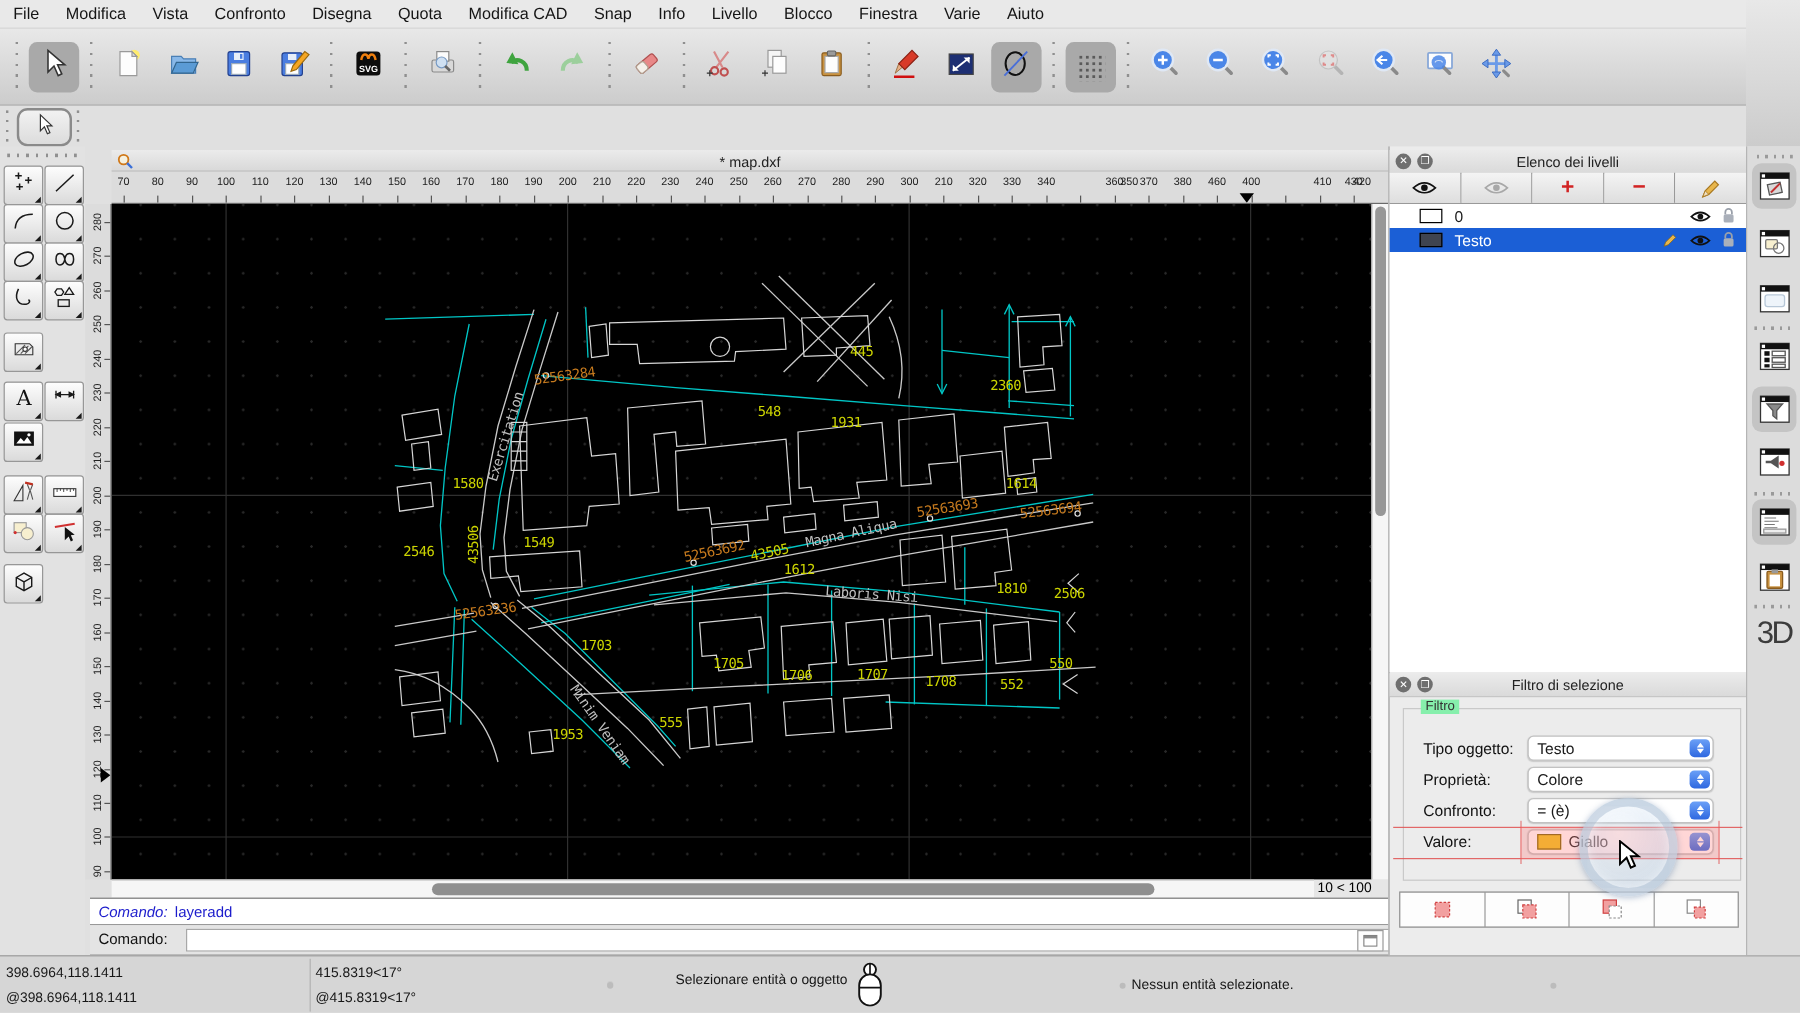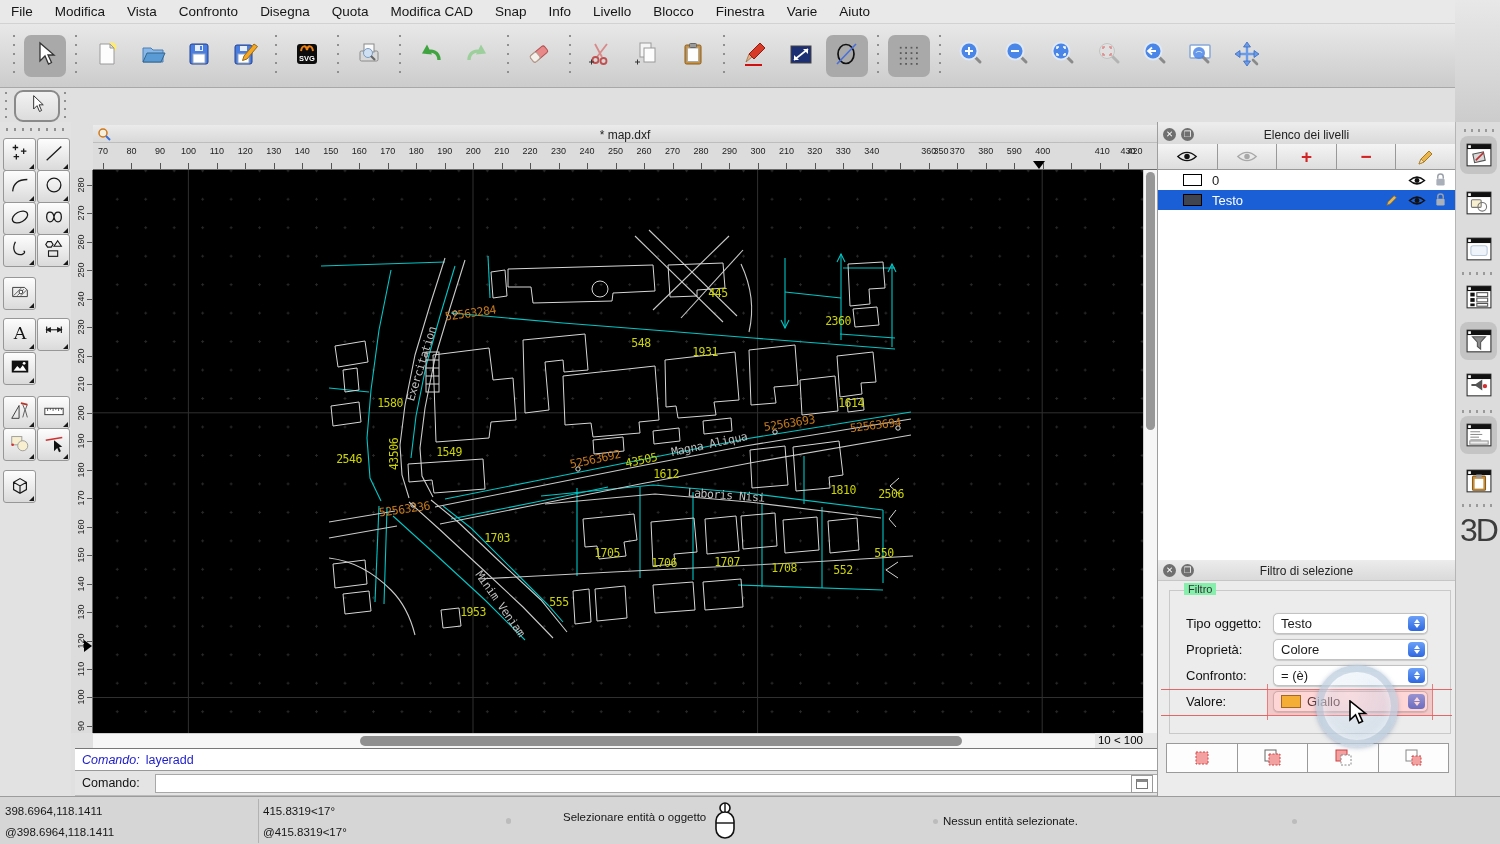--- a/index.html
+++ b/index.html
@@ -142,21 +142,21 @@
   .fbtn{flex:1;background:#fdfdfd;display:flex;align-items:center;justify-content:center}
 
   
   .estrip{position:absolute;left:1455px;top:122px;width:45px;height:674px;background:#dcdcdc;border-left:1px solid #b5b5b5;box-sizing:border-box}
   .estrip-handle{position:absolute;left:8px;top:7px;width:30px;height:3px;
                  background-image:repeating-linear-gradient(to right,#9a9a9a 0 2px,transparent 2px 7px)}
   .eicon{position:absolute;left:4px;width:37px;height:38px;display:flex;align-items:center;justify-content:center}
   .eicon.sel{background:#c4c4c4;border-radius:8px}
   .esep{position:absolute;left:6px;width:33px;height:3px;
         background-image:repeating-linear-gradient(to right,#9a9a9a 0 2px,transparent 2px 7px)}
-  .e3d{position:absolute;left:0;width:45px;text-align:center;font-size:32px;color:#3c3c3c;letter-spacing:-2px}
+  .e3d{position:absolute;left:0;width:45px;text-align:center;font-size:26px;color:#3c3c3c;letter-spacing:-2px}
 
   .tstrip{position:absolute;left:1455px;top:0;width:45px;height:122px;background:linear-gradient(#e8e8e8,#cccccc)}
 </style>
 </head>
 <body>
 
 <div class="menubar">
     <span class="menu-item">File</span>
     <span class="menu-item">Modifica</span>
     <span class="menu-item">Vista</span>
@@ -542,21 +542,21 @@
     <div class="hnum" style="left: 778.825px;">340</div>
     <div class="htick" style="left: 778.825px;"></div>
     <div class="hnum" style="left: 848px;">350</div>
     <div class="htick" style="left: 807.3px;"></div>
     <div class="hnum" style="left: 835.775px;">360</div>
     <div class="htick" style="left: 835.775px;"></div>
     <div class="hnum" style="left: 864.25px;">370</div>
     <div class="htick" style="left: 864.25px;"></div>
     <div class="hnum" style="left: 892.725px;">380</div>
     <div class="htick" style="left: 892.725px;"></div>
-    <div class="hnum" style="left: 921.2px;">590</div>
+    <div class="hnum" style="left: 921.2px;">460</div>
     <div class="htick" style="left: 921.2px;"></div>
     <div class="hnum" style="left: 949.675px;">400</div>
     <div class="htick" style="left: 949.675px;"></div>
     <div class="hnum" style="left: 978.15px; margin-left: 31px;">410</div>
     <div class="htick" style="left: 978.15px;"></div>
     <div class="hnum" style="left: 1042px;">420</div>
     <div class="htick" style="left: 1006.62px;"></div>
     <div class="hnum" style="left: 1035.1px;">430</div>
     <div class="htick" style="left: 1035.1px;"></div>
   </div>

